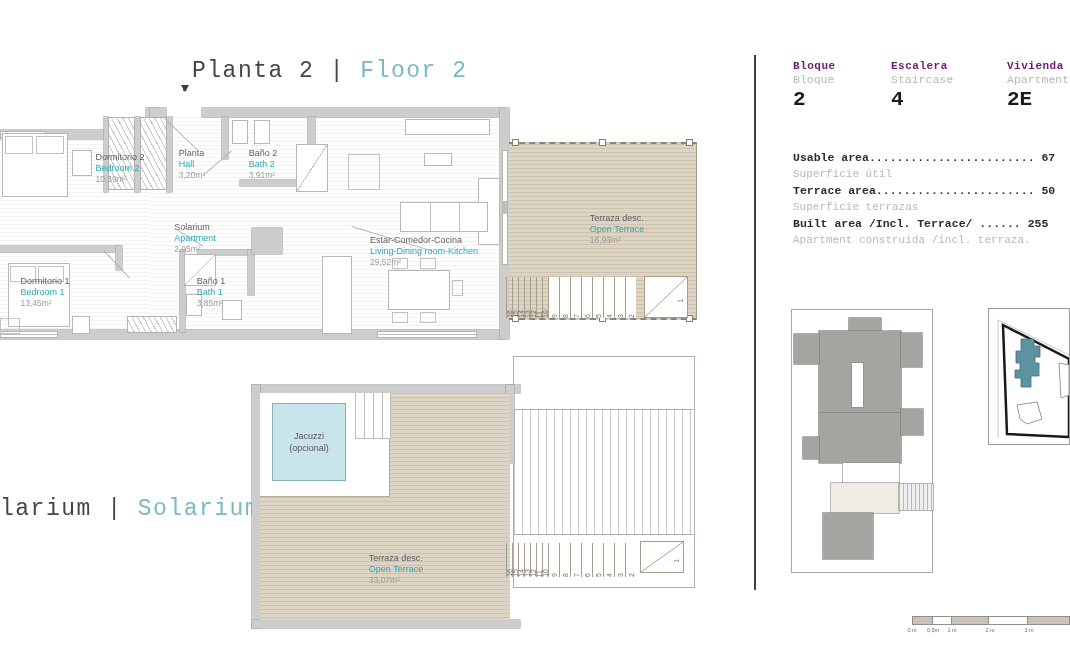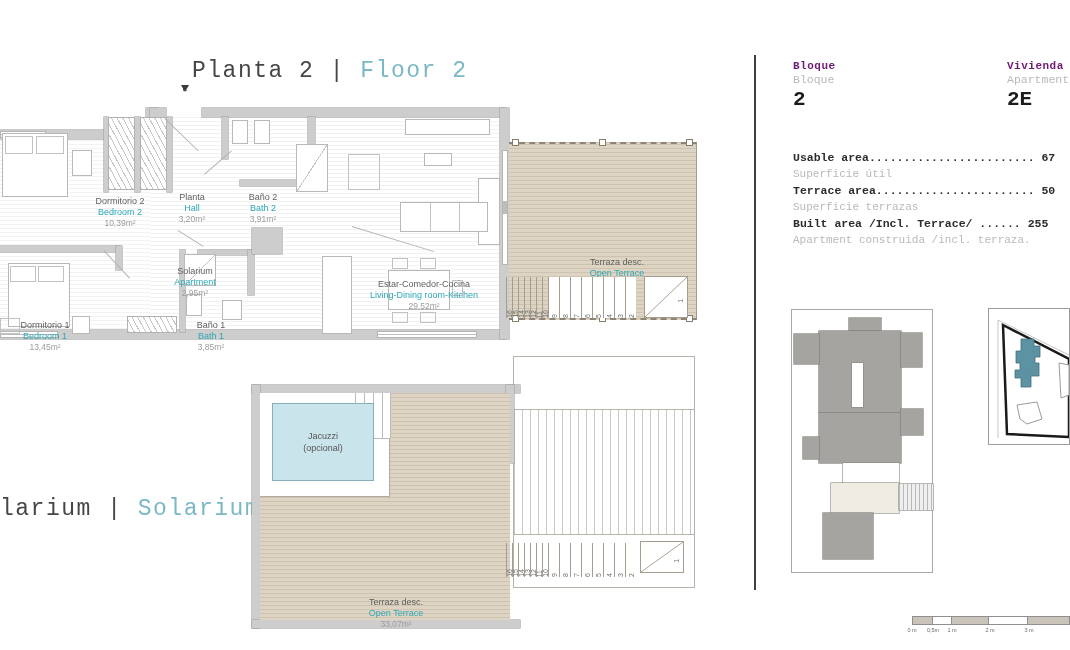--- a/index.html
+++ b/index.html
@@ -23,21 +23,21 @@
          border-top:1px solid #b5b2aa;border-bottom:1px solid #b5b2aa;}
   
   .stairs{position:absolute;display:flex;align-items:stretch;}
   .step{width:11px;border-left:1px solid #a59d8e;display:flex;align-items:flex-end;justify-content:center;background:#fff;box-sizing:border-box;}
   .step.narrow{width:6px;background:transparent;}
   .step span{writing-mode:vertical-rl;transform:rotate(180deg);font-size:7px;color:#6e6e6e;line-height:1;padding-bottom:1px;}
   .stepone{position:absolute;border:1px solid #a59d8e;background:#fff;box-sizing:border-box;}
   .stepone span{position:absolute;right:3px;top:50%;transform:translateY(-50%);writing-mode:vertical-rl;rotate:180deg;
                 font-size:7px;color:#6e6e6e;}
   
-  .rlabel{position:absolute;transform:translateX(-50%);text-align:center;font-size:9px;line-height:11px;white-space:nowrap;margin-top:44px;}
+  .rlabel{position:absolute;transform:translateX(-50%);font-size:9px;line-height:11px;white-space:nowrap;}
   .rlabel .es{color:#5f5f5f;display:block;}
   .rlabel .en{color:#2da8b7;display:block;}
   .rlabel .ar{color:#9c9c9c;display:block;font-size:8.5px;}
   .sheet-title{position:absolute;font-family:"Liberation Mono","DejaVu Sans Mono",monospace;
                font-size:23px;letter-spacing:1.5px;white-space:nowrap;color:#464646;}
   .sheet-title .teal{color:#79b8c4;}
   
   .divider{position:absolute;background:#3f3f3f;}
   .icol{position:absolute;font-family:"Liberation Mono","DejaVu Sans Mono",monospace;white-space:nowrap;}
   .icol .es{font-weight:bold;font-size:11px;color:#701a75;display:block;letter-spacing:.5px;}
@@ -272,21 +272,21 @@
 
     <div class="wall" style="left:252px;top:385px;width:268px;height:8px;"></div>
     <div class="wall" style="left:252px;top:385px;width:8px;height:243px;"></div>
     <div class="wall" style="left:252px;top:620px;width:268px;height:8px;"></div>
     <div class="wall" style="left:506px;top:385px;width:8px;height:78px;"></div>
 
     <div class="terr" style="left:260px;top:393px;width:250px;height:227px;"></div>
 
     <div style="position:absolute;left:260px;top:393px;width:130px;height:104px;background:#fff;border-right:1px solid #b0aca2;border-bottom:1px solid #b0aca2;box-sizing:border-box;"></div>
     <div style="position:absolute;left:355px;top:393px;width:36px;height:46px;background:#fff;border-right:1px solid #bbb;border-bottom:1px solid #bbb;box-sizing:border-box;background-image:repeating-linear-gradient(to right,#bbb 0 1px,transparent 1px 9px);"></div>
-    <div class="jacuzzi" style="left:272px;top:403px;width:102px;height:78px;">
+    <div class="jacuzzi" style="left:272px;top:403px;width:74px;height:78px;">
       <div>
         <span>Jacuzzi</span><br>
         <span>(opcional)</span>
       </div>
     </div>
     <div class="rlabel" style="left:396px;top:553px;">
       <span class="es">Terraza desc.</span>
       <span class="en">Open Terrace</span>
       <span class="ar">33,07m²</span>
     </div>
@@ -345,20 +345,25 @@
       <span>1</span>
     </div>
   </div>
 
   <div class="divider" style="left:754px;top:55px;width:1.5px;height:535px;"></div>
 
   <div class="icol" style="left:793px;top:60px;">
     <span class="es">Bloque</span>
     <span class="en">Bloque</span>
     <span class="val">2</span>
+  </div>
+  <div class="icol" style="left:891px;top:60px;">
+    <span class="es">Escalera</span>
+    <span class="en">Staircase</span>
+    <span class="val">4</span>
   </div>
   <div class="icol" style="left:1007px;top:60px;">
     <span class="es">Vivienda</span>
     <span class="en">Apartment</span>
     <span class="val">2E</span>
   </div>
 
   <div class="areas" style="left:793px;top:150px;">
     <div class="area-b"><span>Usable area</span><span>........................ </span><span>67</span></div>
     <div class="area-g"><span>Superficie útil</span></div>

